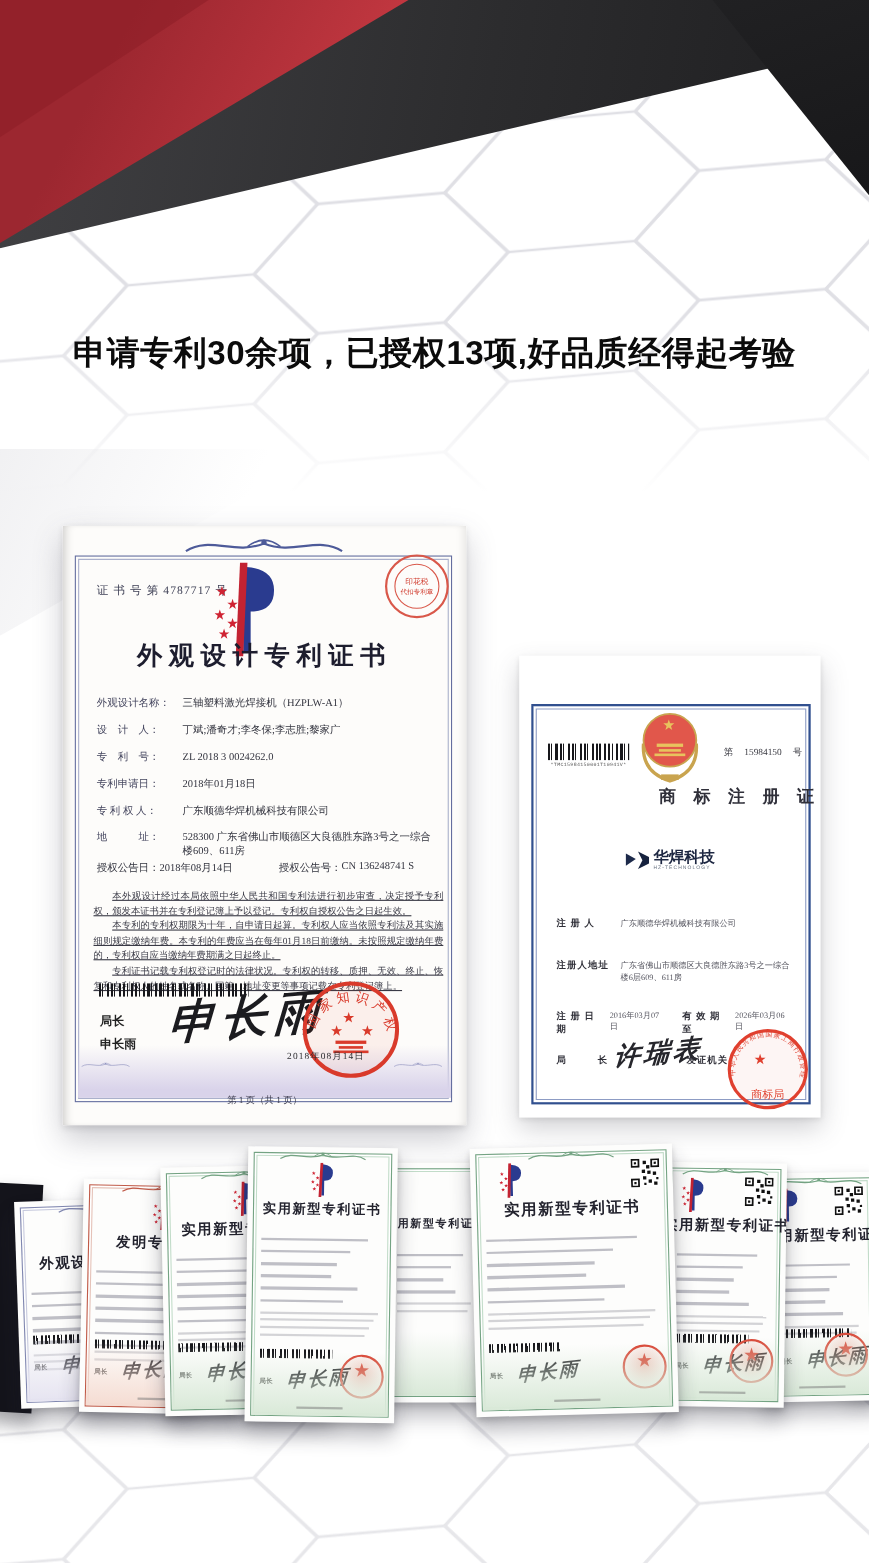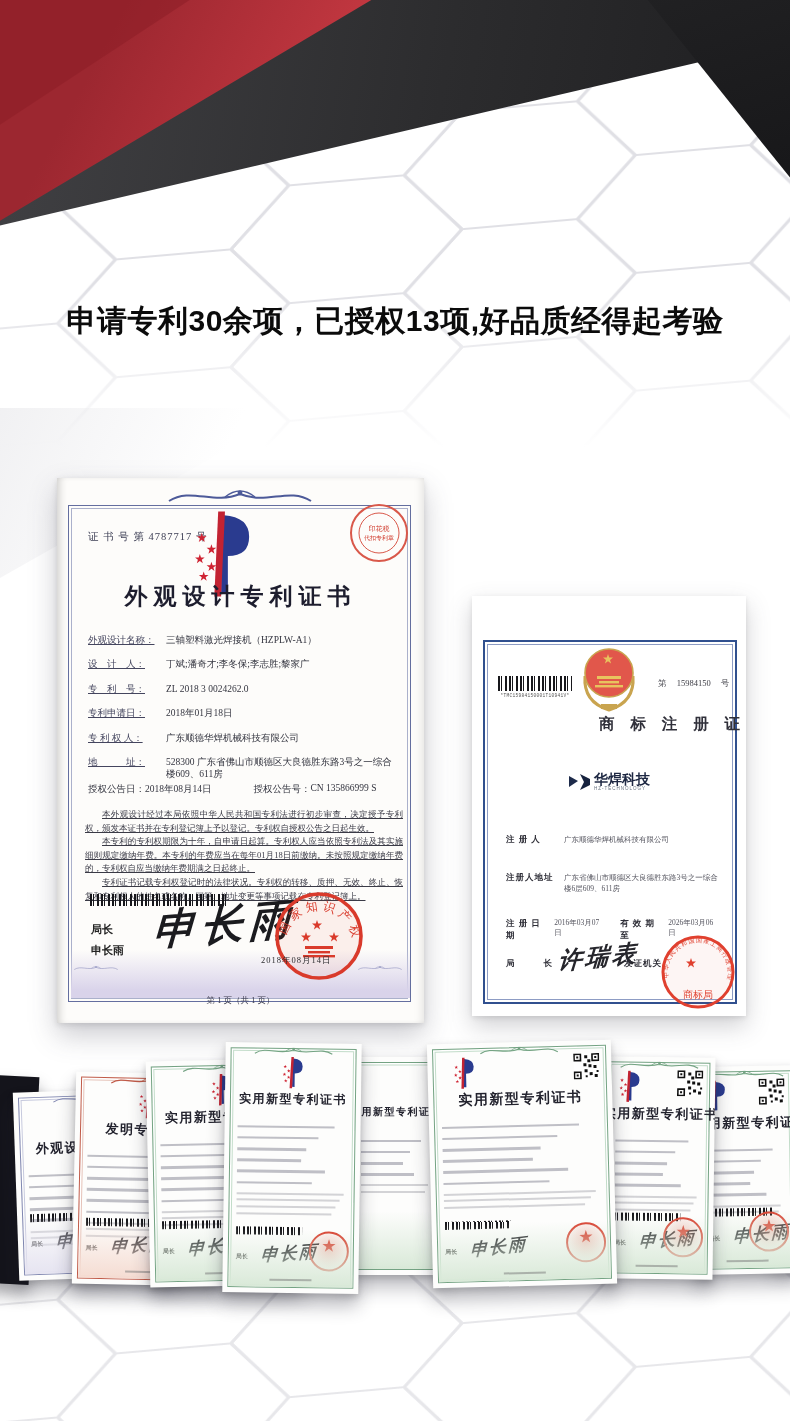--- a/index.html
+++ b/index.html
@@ -47,21 +47,21 @@
     background:linear-gradient(rgba(255,255,255,0),#d9d3ea 85%);}
   .cd-flourish{position:absolute;left:108px;top:6px;width:150px;height:24px;color:#4d5a99;}
   .cd-corner{position:absolute;width:46px;height:40px;color:#5b64a0;}
   .cd-certno{position:absolute;left:31px;top:52px;font-size:10.5px;letter-spacing:1px;color:#3f4056;}
   .cd-logo{position:absolute;left:138px;top:32px;width:58px;height:90px;}
   .cd-cseal{position:absolute;left:291px;top:24px;width:62px;height:62px;}
   .cd-title{position:absolute;left:0;top:103px;width:100%;text-align:center;
     font-size:23px;font-weight:700;letter-spacing:6px;color:#1d1d2e;}
   .cd-fields{position:absolute;left:31px;top:157px;width:312px;font-size:9.5px;color:#33343f;}
   .cd-row{display:flex;margin-bottom:12.5px;line-height:1.25;}
-  .cd-row .lb{flex:0 0 78px;color:#44455e;white-space:pre;text-decoration:underline;}
+  .cd-row .lb{flex:0 0 78px;color:#44455e;white-space:pre;}
   .cd-row .vl{flex:1;}
   .cd-grant{position:absolute;left:31px;top:305px;width:320px;font-size:9.5px;color:#33343f;display:flex;}
   .cd-grant .g2{margin-left:42px;}
   .cd-paras{position:absolute;left:28px;top:330px;width:318px;font-size:8.5px;line-height:13.6px;
     color:#3a3a46;text-align:justify;text-decoration:underline;}
   .cd-paras p{margin:0;text-indent:2em;}
   .barcode{background:repeating-linear-gradient(90deg,#17171b 0 2px,transparent 2px 3px,
     #17171b 3px 4px,transparent 4px 7px,#17171b 7px 9px,transparent 9px 11px);}
   .cd-barcode{position:absolute;left:33px;top:416px;width:136px;height:12px;}
   .cd-dir{position:absolute;left:34px;top:441px;font-size:11px;font-weight:700;color:#222;
@@ -299,21 +299,21 @@
       <div class="cd-row">
         <span class="lb">地　　　址：</span>
         <span class="vl">528300 广东省佛山市顺德区大良德胜东路3号之一综合楼609、611房</span>
       </div>
     </div>
 
     <div class="cd-grant">
       <span>授权公告日：</span>
       <span>2018年08月14日</span>
       <span class="g2">授权公告号：</span>
-      <span>CN 135866999 S</span>
+      <span>CN 136248741 S</span>
     </div>
 
     <div class="cd-paras">
       <p>本外观设计经过本局依照中华人民共和国专利法进行初步审查，决定授予专利权，颁发本证书并在专利登记簿上予以登记。专利权自授权公告之日起生效。</p>
       <p>本专利的专利权期限为十年，自申请日起算。专利权人应当依照专利法及其实施细则规定缴纳年费。本专利的年费应当在每年01月18日前缴纳。未按照规定缴纳年费的，专利权自应当缴纳年费期满之日起终止。</p>
       <p>专利证书记载专利权登记时的法律状况。专利权的转移、质押、无效、终止、恢复和专利权人的姓名或名称、国籍、地址变更等事项记载在专利登记簿上。</p>
     </div>
 
     <div class="cd-barcode barcode"></div>
 

